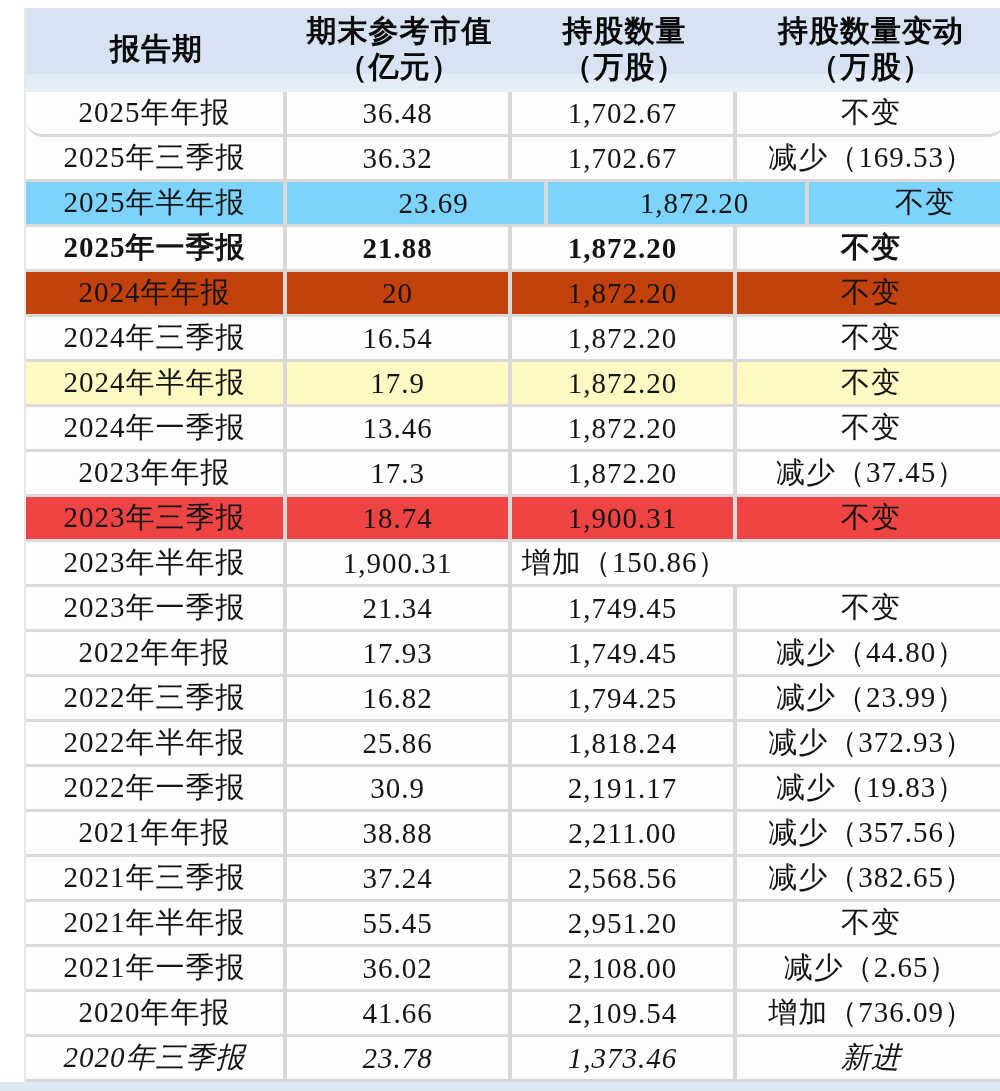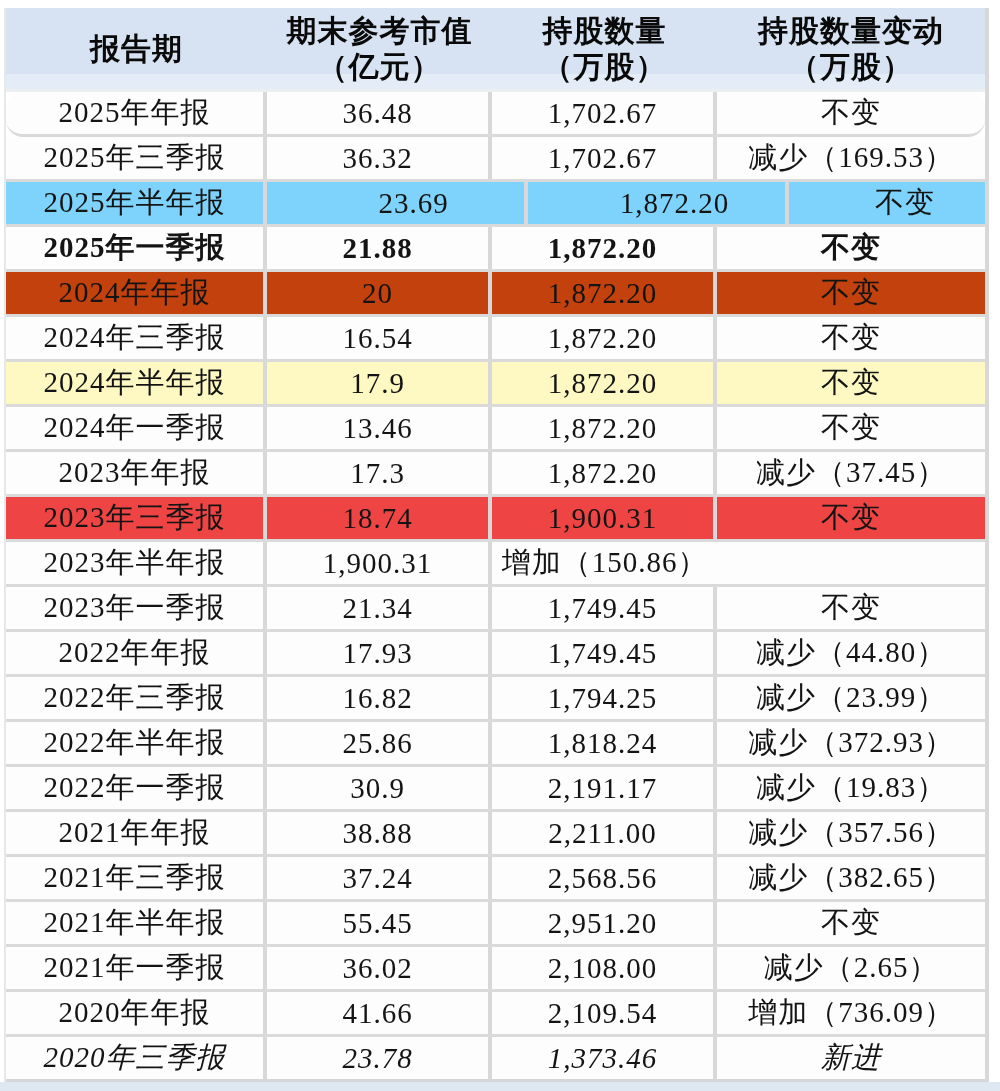--- a/index.html
+++ b/index.html
@@ -7,21 +7,21 @@
   body {
     font-family: "Liberation Serif", "DejaVu Serif", serif;
     color: #141414;
     width: 1000px;
     height: 1091px;
     overflow: hidden;
   }
   .page {
     width: 904px;
     height: 1091px;
-    padding: 8px 7px 0 4px;
+    padding: 8px 7px 0 24px;
     position: relative;
   }
   .stock-table {
     width: 985px;
     border-left: 2px solid #e6e9ec;
     border-right: 4px solid #d8d8d8;
   }
   .grid {
     display: grid;
     grid-template-columns: 261px 225px 225px 1fr;

